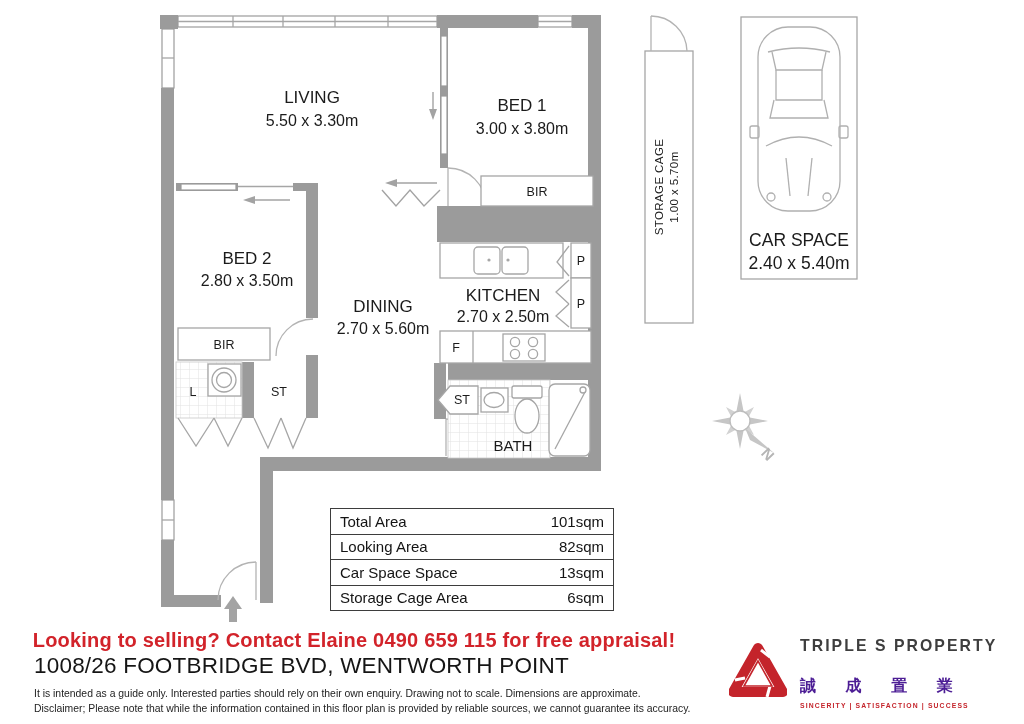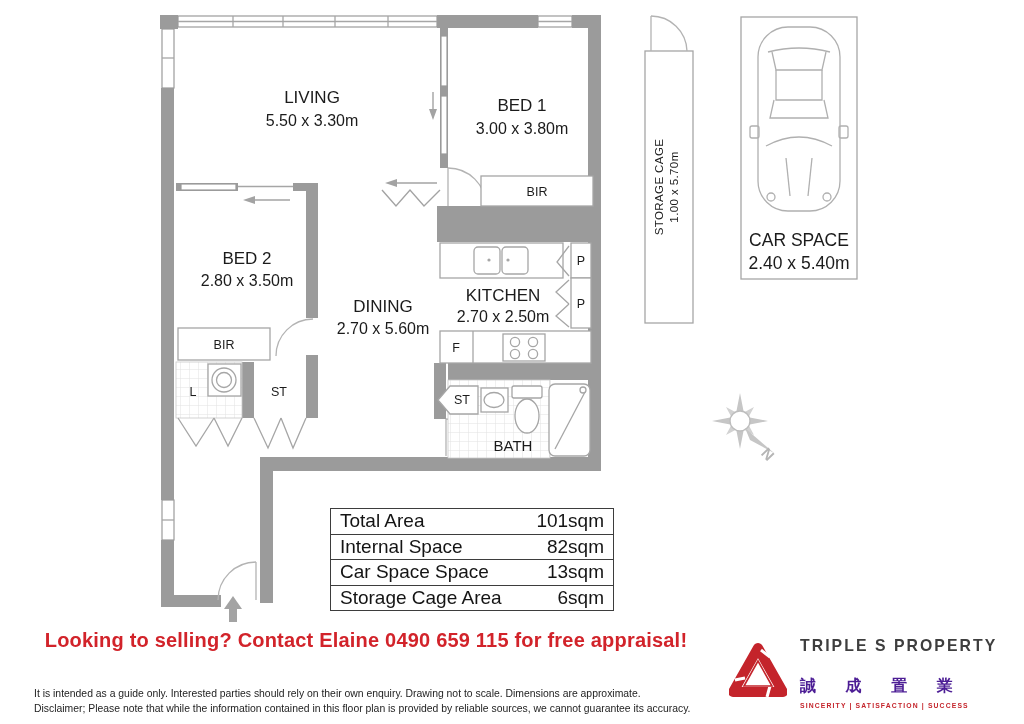--- a/index.html
+++ b/index.html
@@ -20,25 +20,25 @@
   .small{font-size:12.5px;text-anchor:middle;}
   .bath-t{font-size:15px;text-anchor:middle;}
   .cage-t{font-size:11.5px;text-anchor:middle;letter-spacing:.4px;}
   .car-t{font-size:17.5px;text-anchor:middle;}
   .comp{fill:#c6c6c6;}
   .comp2{fill:#d2d2d2;}
   .north{font-size:15px;font-weight:bold;fill:#b5b5b5;text-anchor:middle;}
   
   .area-table{position:absolute;left:330px;top:508px;width:282px;border:1.5px solid #3d3d3d;background:#fff;}
   .area-row{display:flex;justify-content:space-between;align-items:center;height:24.5px;
-            border-bottom:1.5px solid #3d3d3d;font-size:19px;padding:0 9px;color:#141414;}
+            border-bottom:1.5px solid #3d3d3d;font-size:15px;padding:0 9px;color:#141414;}
   .area-row:last-child{border-bottom:none;text-align:center;}
   
   .promo{position:absolute;left:0;top:629px;width:708px;text-align:center;
-         font-size:20px;font-weight:bold;color:#d2232a;letter-spacing:.2px;padding-left:12px;}
+         font-size:20px;font-weight:bold;color:#d2232a;letter-spacing:.2px;}
   .address{position:absolute;left:34px;top:653px;font-size:22.5px;color:#151515;letter-spacing:.2px;}
   .disclaimer{position:absolute;left:34px;top:686px;font-size:10.4px;color:#232323;line-height:1.45;}
   
   .logo{position:absolute;left:729px;top:636px;display:flex;align-items:center;gap:13px;}
   .logo-texts{display:flex;flex-direction:column;}
   .logo-title{font-size:17px;font-weight:bold;color:#3e3e3e;letter-spacing:2.2px;transform:scaleX(.93);transform-origin:left;white-space:nowrap;}
   .logo-cn{font-size:16px;font-weight:bold;color:#4c1d95;letter-spacing:10px;margin-top:20px;white-space:nowrap;font-family:Liberation Mono, monospace;}
   .logo-tag{font-size:6.8px;font-weight:bold;color:#c4242b;letter-spacing:1.15px;margin-top:5px;white-space:nowrap;}
 </style>
 </head>
@@ -248,34 +248,35 @@
     <text class="north" transform="rotate(46 764 458)" x="764" y="458">N</text>
   </g>
 </svg>
 
 <div class="area-table">
   <div class="area-row">
     <span>Total Area</span>
     <span>101sqm</span>
   </div>
   <div class="area-row">
-    <span>Internal Space</span>
+    <span>Looking Area</span>
     <span>82sqm</span>
   </div>
   <div class="area-row">
     <span>Car Space Space</span>
     <span>13sqm</span>
   </div>
   <div class="area-row">
     <span>Storage Cage Area</span>
     <span>6sqm</span>
   </div>
 </div>
 
 <div class="promo">Looking to selling? Contact Elaine 0490 659 115 for free appraisal!</div>
+<div class="address">1008/26 FOOTBRIDGE BVD, WENTWORTH POINT</div>
 <div class="disclaimer">
   <div>It is intended as a guide only. Interested parties should rely on their own enquiry. Drawing not to scale.  Dimensions are approximate.</div>
   <div>Disclaimer; Please note that while the information contained in this floor plan is provided by reliable sources, we cannot guarantee its accuracy.</div>
 </div>
 
 <div class="logo">
   <svg width="58" height="62" viewBox="0 0 58 62" style="position:static">
     <path d="M 29 6 L 54 50 L 4 50 Z" fill="none" stroke="#c4242b" stroke-width="10" stroke-linejoin="round"></path>
     <line x1="32" y1="8" x2="41" y2="15" stroke="#fff" stroke-width="3"></line>
     <line x1="41" y1="44" x2="38" y2="55" stroke="#fff" stroke-width="3"></line>

